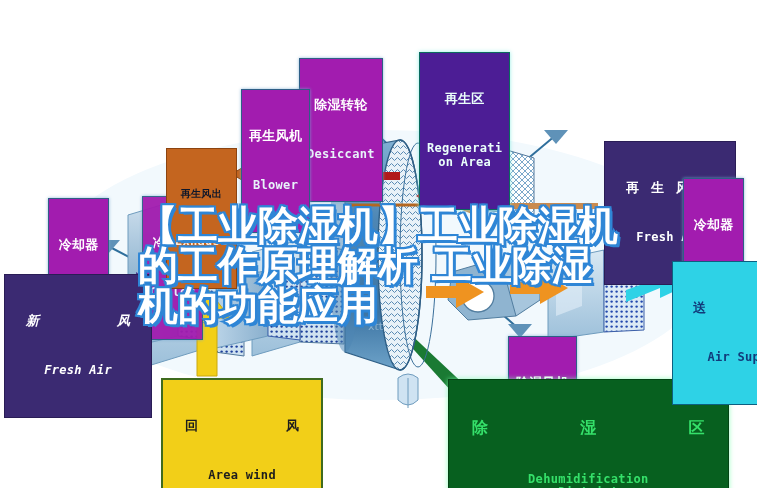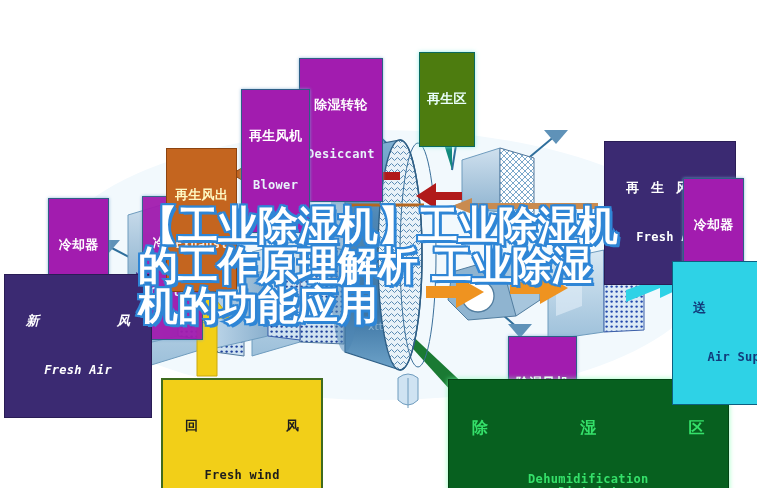--- a/index.html
+++ b/index.html
@@ -45,35 +45,35 @@
   .lbl.blue .cn{font-size:13px;color:#ffffff;}
   .lbl.blue .en{font-size:12px;color:#e8f2fa;}
 
   
   .lbl.orange{
     background:#c4651f;
     border:1px solid #8c4410;
     color:#ffffff;
     padding:3px 8px 4px 8px;
   }
-  .lbl.orange .cn{font-size:13px;color:#fef9c3;}
+  .lbl.orange .cn{font-size:10px;color:#0f172a;}
   .lbl.orange .en{font-size:12px;color:#ffe9d6;}
 
   
   .lbl.purple{
     background:#3b2a72;
     border:1px solid #2a1d56;
     padding:3px 9px 4px 9px;
   }
   .lbl.purple .cn{font-size:13px;color:#ffffff;letter-spacing:12px;padding-left:12px;}
   .lbl.purple .en{font-size:12px;color:#ffffff;}
 
   
   .lbl.teal{
-    background:#4d7c0f;
+    background:#4c1d95;
     border:1px solid #0b6a5f;
     padding:3px 7px 4px 7px;
     box-shadow:0 0 4px rgba(130,235,225,.85);
   }
   .lbl.teal .cn{font-size:13px;color:#eafffb;}
   .lbl.teal .en{font-size:12px;color:#eafffb;}
 
   
   .lbl.green{
     background:#07601f;
@@ -308,20 +308,22 @@
     <span class="en">Desiccant</span>
   </div>
 
   <div class="lbl blue" style="left:241px;top:89px;">
     <span class="cn">再生风机</span>
     <span class="en">Blower</span>
   </div>
 
   <div class="lbl teal" style="left:419px;top:52px;">
     <span class="cn">再生区</span>
+    <span class="en">Regenerati
+on Area</span>
   </div>
 
 
   <div class="lbl purple" style="left:604px;top:141px;">
     <span class="cn">再生风进</span>
     <span class="en">Fresh Air</span>
   </div>
 
   <div class="lbl blue" style="left:683px;top:178px;">
     <span class="cn">冷却器</span>
@@ -343,21 +345,21 @@
     <span class="en">Cooler</span>
   </div>
 
   <div class="lbl purple" style="left:4px;top:274px;font-style:italic;">
     <span class="cn">新    风</span>
     <span class="en">Fresh Air</span>
   </div>
 
   <div class="lbl yellow" style="left:161px;top:378px;">
     <span class="cn">回    风</span>
-    <span class="en">Fresh wind</span>
+    <span class="en">Area wind</span>
   </div>
 
   <div class="lbl blue" style="left:508px;top:336px;">
     <span class="cn">除湿风机</span>
     <span class="en">Blower</span>
   </div>
 
   <div class="lbl green" style="left:448px;top:379px;">
     <span class="cn">除    湿    区</span>
     <span class="en">Dehumidification

